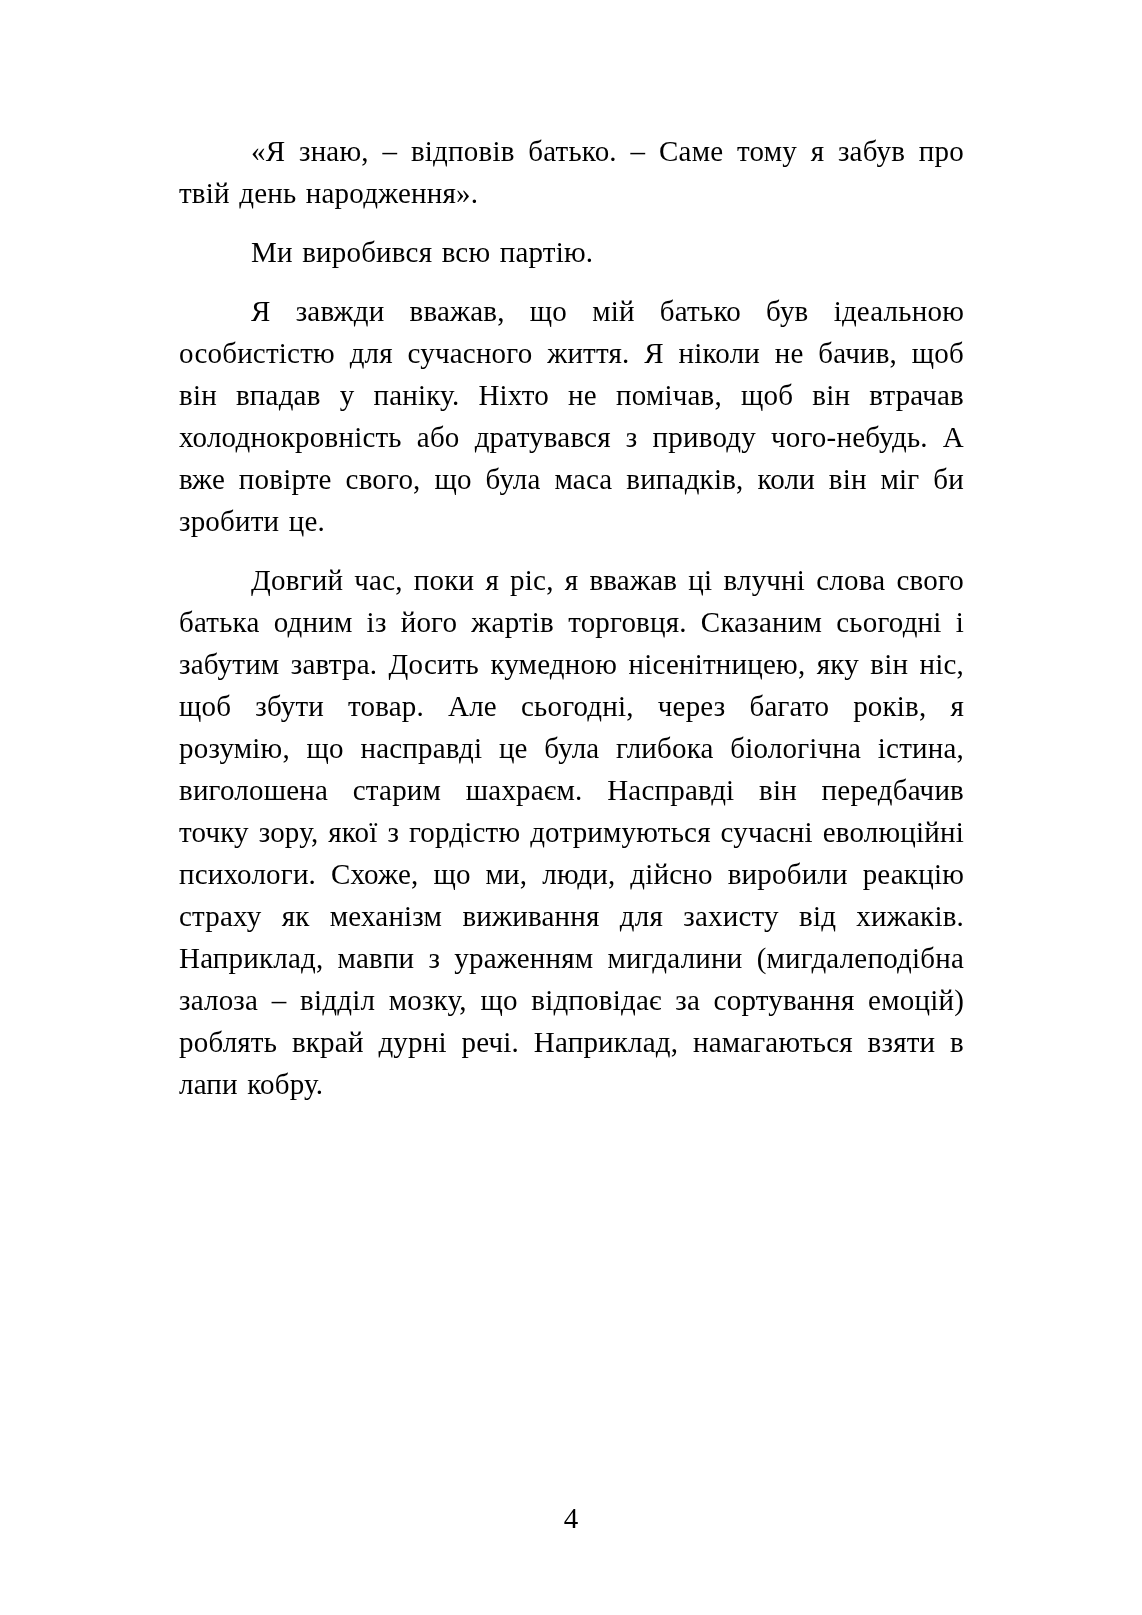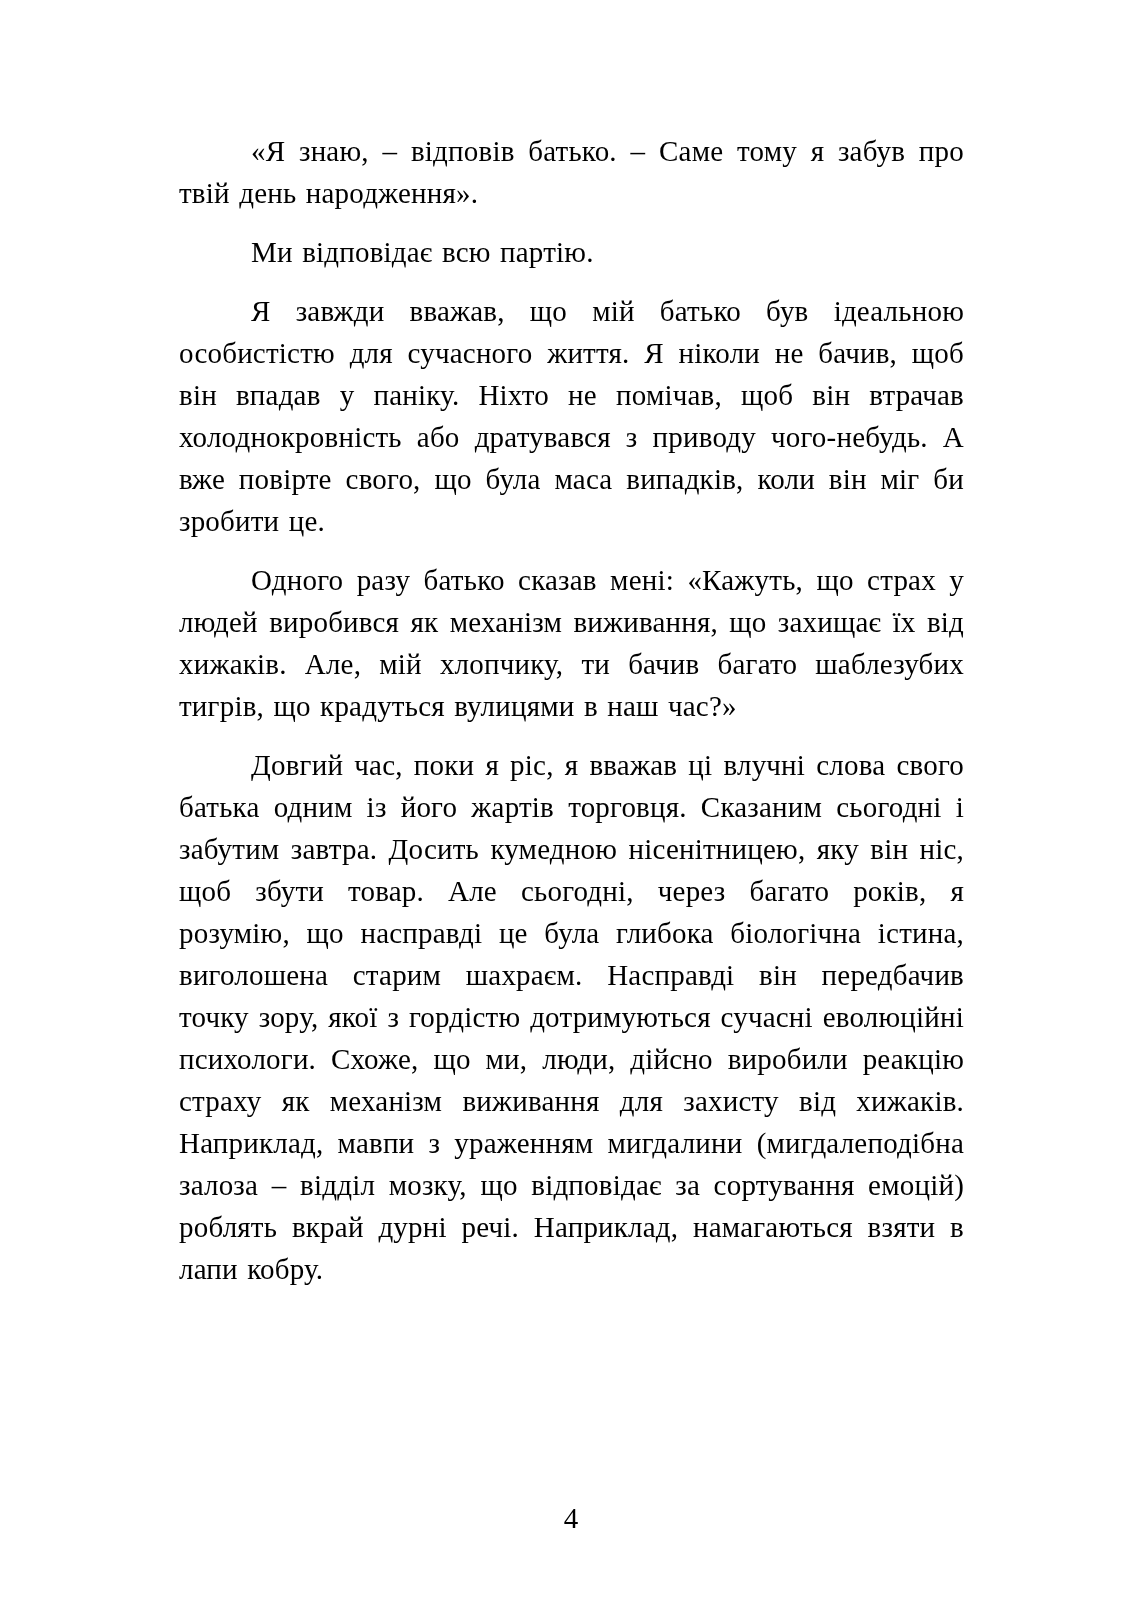--- a/index.html
+++ b/index.html
@@ -42,21 +42,20 @@
     line-height: 42px;
     padding-top: 12px;
   }
 </style>
 </head>
 <body>
 
 <div class="page">
   <div class="text-block">
     <p>«Я знаю, – відповів батько. – Саме тому я забув про твій день народження».</p>
-    <p>Ми відповідає всю партію.</p>
+    <p>Ми виробився всю партію.</p>
     <p>Я завжди вважав, що мій батько був ідеальною особистістю для сучасного життя. Я ніколи не бачив, щоб він впадав у паніку. Ніхто не помічав, щоб він втрачав холоднокровність або дратувався з приводу чого-небудь. А вже повірте свого, що була маса випадків, коли він міг би зробити це.</p>
-    <p>Одного разу батько сказав мені: «Кажуть, що страх у людей виробився як механізм виживання, що захищає їх від хижаків. Але, мій хлопчику, ти бачив багато шаблезубих тигрів, що крадуться вулицями в наш час?»</p>
     <p>Довгий час, поки я ріс, я вважав ці влучні слова свого батька одним із його жартів торговця. Сказаним сьогодні і забутим завтра. Досить кумедною нісенітницею, яку він ніс, щоб збути товар. Але сьогодні, через багато років, я розумію, що насправді це була глибока біологічна істина, виголошена старим шахраєм. Насправді він передбачив точку зору, якої з гордістю дотримуються сучасні еволюційні психологи. Схоже, що ми, люди, дійсно виробили реакцію страху як механізм виживання для захисту від хижаків. Наприклад, мавпи з ураженням мигдалини (мигдалеподібна залоза – відділ мозку, що відповідає за сортування емоцій) роблять вкрай дурні речі. Наприклад, намагаються взяти в лапи кобру.</p>
   </div>
   <div class="page-footer">
     <span class="page-number">4</span>
   </div>
 </div>
 
 </body></html>

